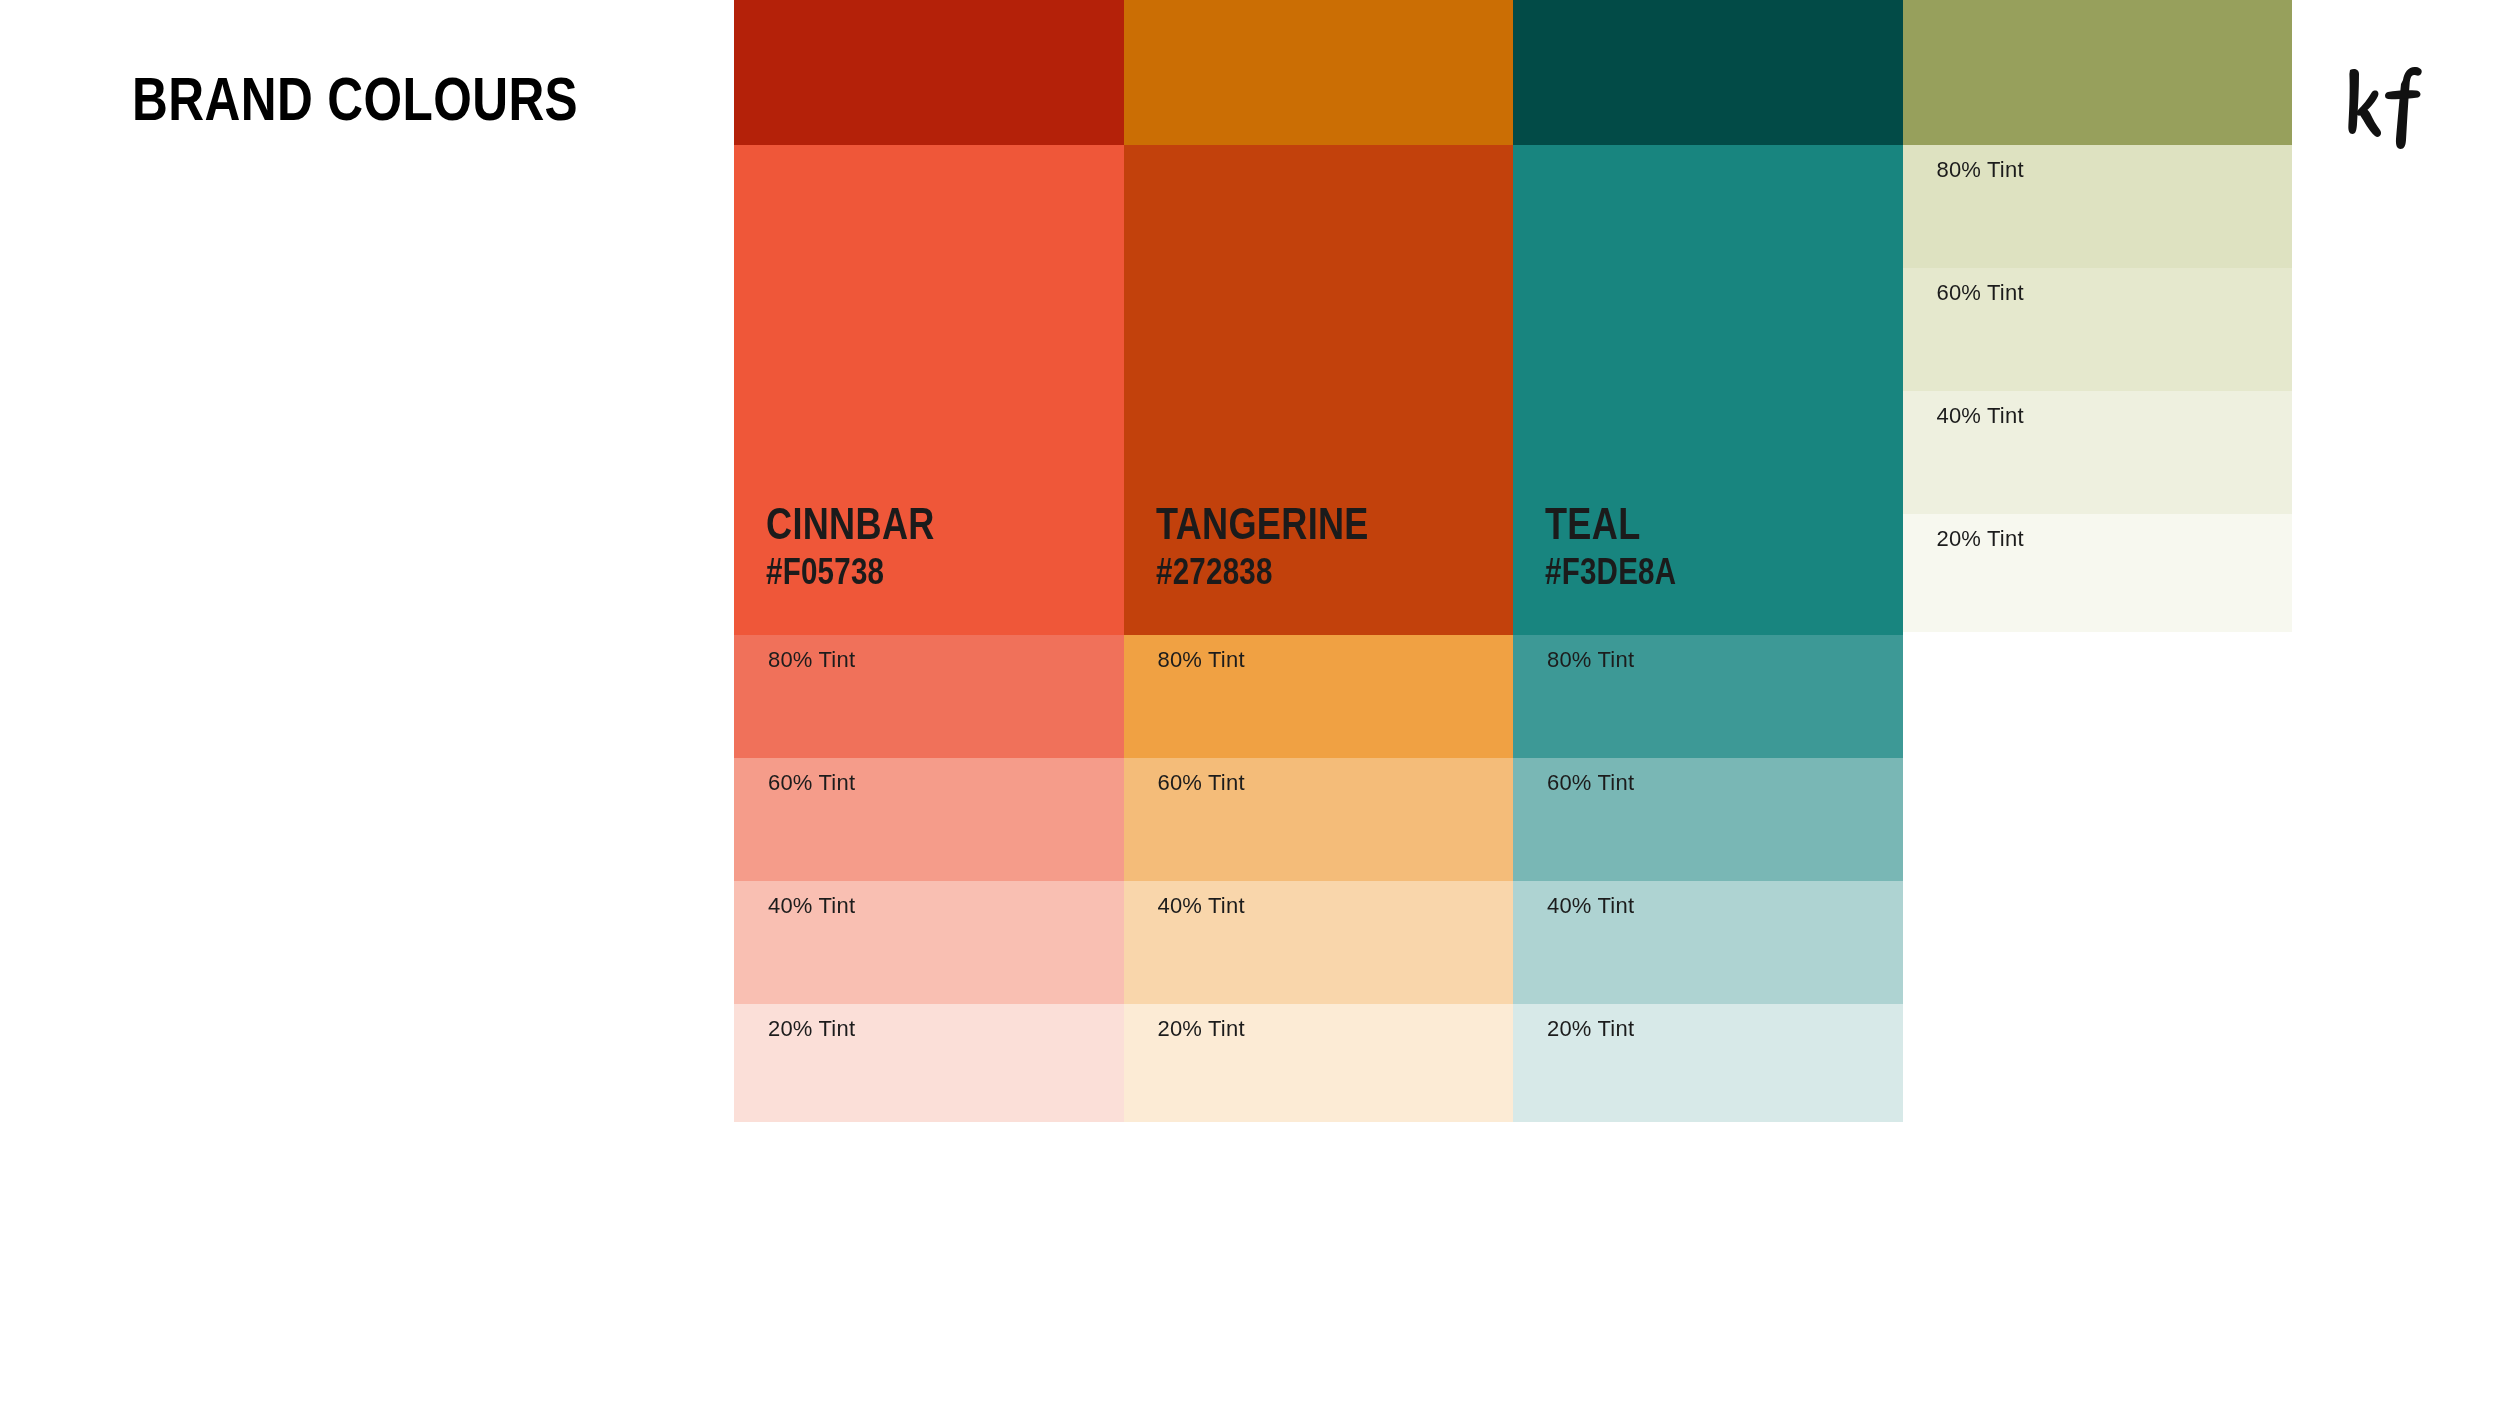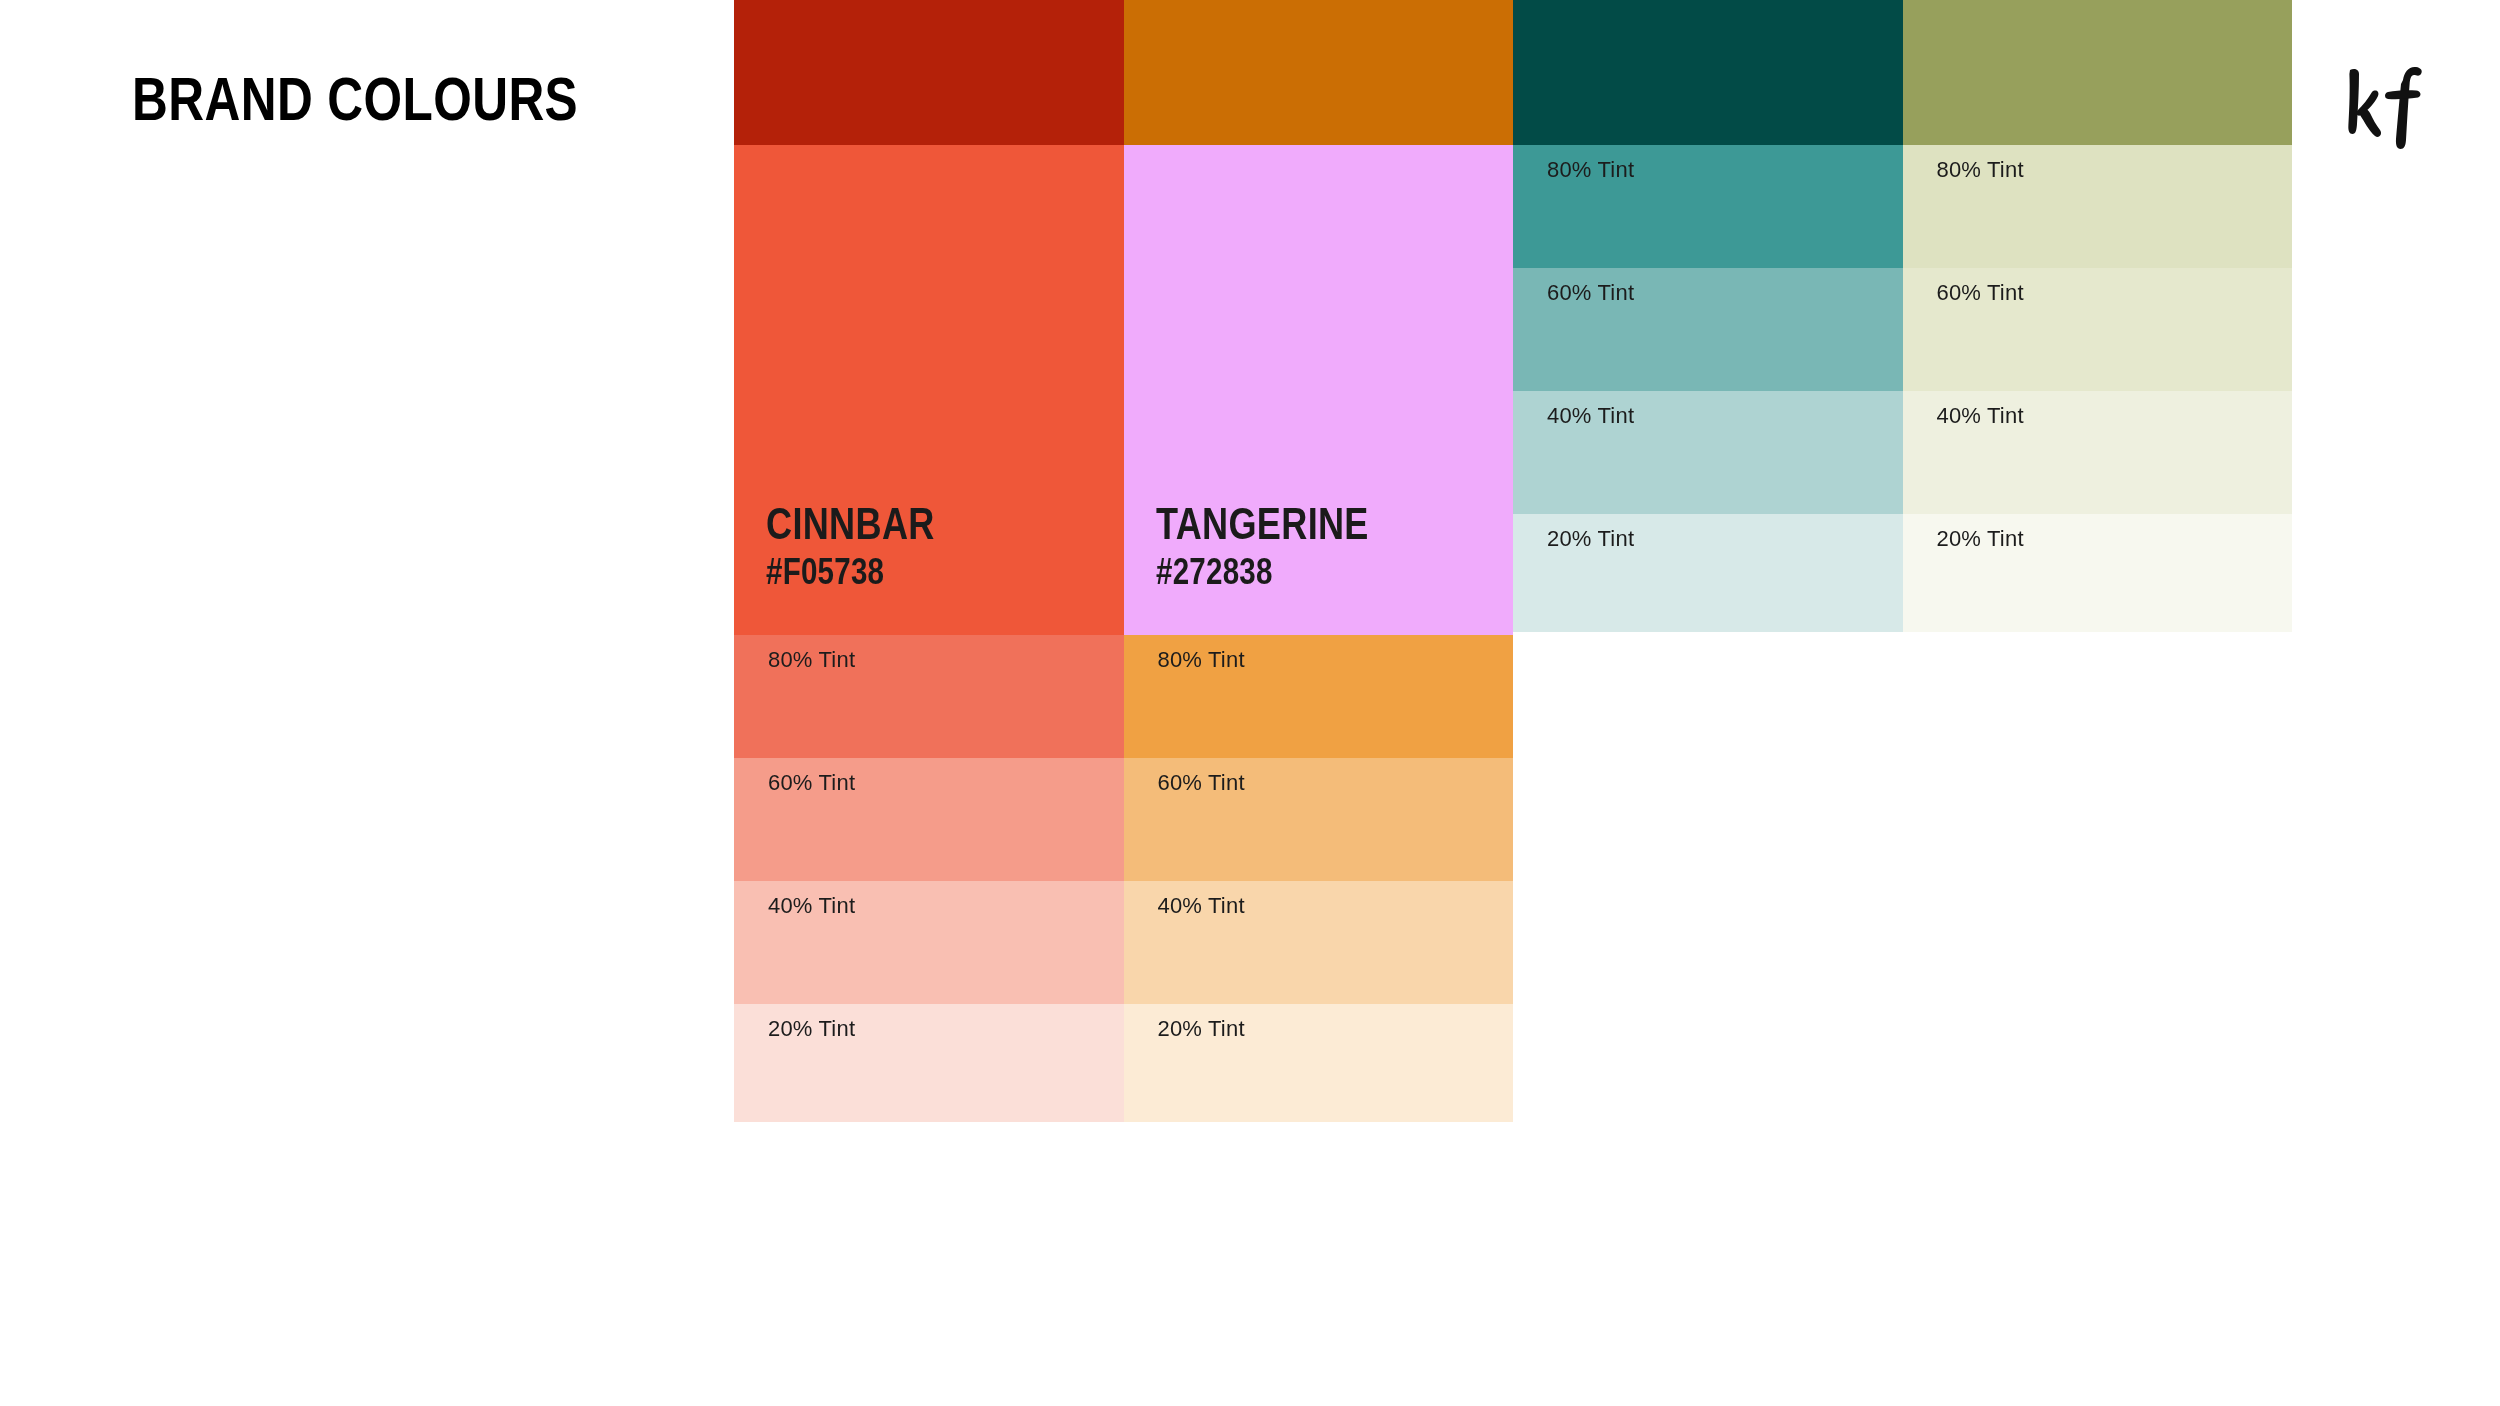--- a/index.html
+++ b/index.html
@@ -168,21 +168,21 @@
       <div class="band-tint" style="background: rgb(249, 191, 178);">
         <span class="tint-label">40% Tint</span>
       </div>
       <div class="band-tint last" style="background: rgb(251, 223, 216);">
         <span class="tint-label">20% Tint</span>
       </div>
     </div>
 
     <div class="col">
       <div class="band-shade" style="background: rgb(203, 110, 4);"></div>
-      <div class="band-main" style="background: #f0abfc;">
+      <div class="band-main" style="background: #c2410c;">
         <div class="swatch-label">
           <div class="swatch-name">TANGERINE</div>
           <div class="swatch-hex">#272838</div>
         </div>
       </div>
       <div class="band-tint" style="background: rgb(240, 161, 67);">
         <span class="tint-label">80% Tint</span>
       </div>
       <div class="band-tint" style="background: rgb(244, 188, 121);">
         <span class="tint-label">60% Tint</span>
@@ -190,20 +190,26 @@
       <div class="band-tint" style="background: rgb(249, 214, 171);">
         <span class="tint-label">40% Tint</span>
       </div>
       <div class="band-tint last" style="background: rgb(252, 235, 213);">
         <span class="tint-label">20% Tint</span>
       </div>
     </div>
 
     <div class="col">
       <div class="band-shade" style="background: rgb(2, 75, 71);"></div>
+      <div class="band-main" style="background: rgb(24, 133, 127);">
+        <div class="swatch-label">
+          <div class="swatch-name">TEAL</div>
+          <div class="swatch-hex">#F3DE8A</div>
+        </div>
+      </div>
       <div class="band-tint" style="background: rgb(61, 153, 150);">
         <span class="tint-label">80% Tint</span>
       </div>
       <div class="band-tint" style="background: rgb(121, 183, 181);">
         <span class="tint-label">60% Tint</span>
       </div>
       <div class="band-tint" style="background: rgb(174, 211, 210);">
         <span class="tint-label">40% Tint</span>
       </div>
       <div class="band-tint last" style="background: rgb(215, 233, 232);">

